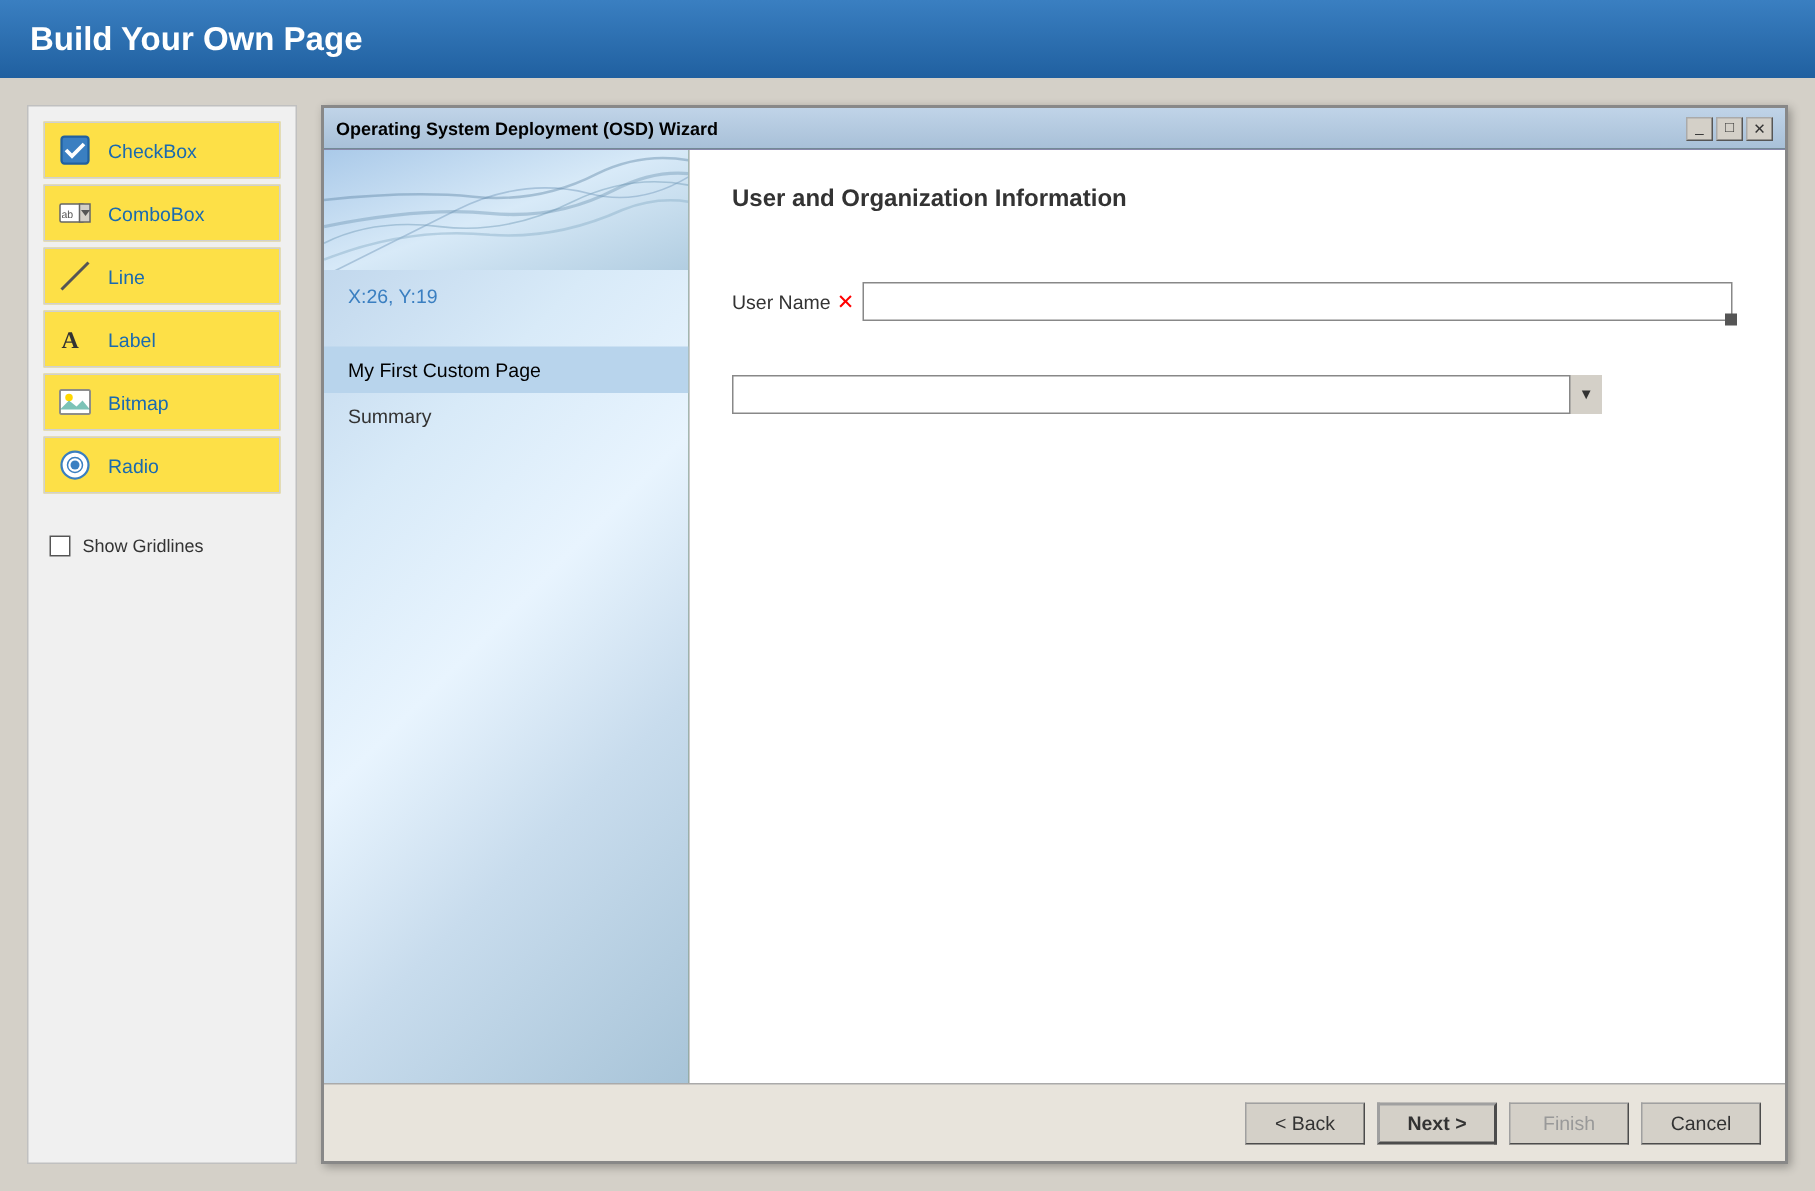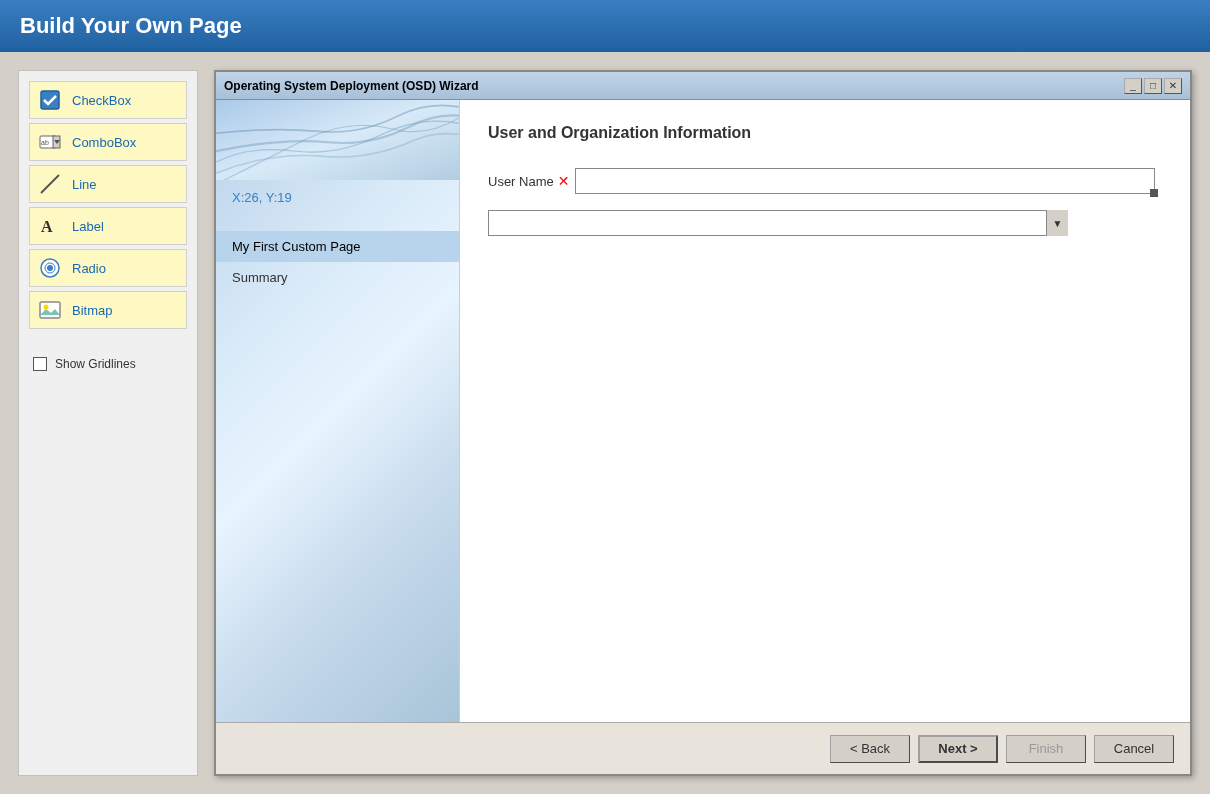--- a/index.html
+++ b/index.html
@@ -43,21 +43,21 @@
       flex-direction: column;
       gap: 4px;
     }
 
     .toolbox-item {
       display: flex;
       align-items: center;
       gap: 10px;
       padding: 6px 8px;
       cursor: pointer;
-      background: #fef9c3;
+      background: #fde047;
       border: 1px solid #d0d0d0;
       color: #1a6ab0;
       font-size: 13px;
       font-weight: 500;
     }
 
     .toolbox-icon {
       width: 24px;
       height: 24px;
       display: flex;
@@ -180,21 +180,21 @@
       font-weight: 500;
     }
 
     
     .wizard-content {
       flex: 1;
       padding: 24px 28px;
       background: white;
       display: flex;
       flex-direction: column;
-      gap: 16px;
+      gap: 36px;
     }
 
     .content-title {
       font-size: 16px;
       font-weight: 600;
       color: #333;
       margin-bottom: 10px;
     }
 
     .field-group {
@@ -359,38 +359,38 @@
         <svg width="22" height="22" viewBox="0 0 22 22">
           <text x="2" y="17" font-size="16" font-weight="bold" fill="#333" font-family="serif">A</text>
         </svg>
       </div>
       <span>Label</span>
     </div>
 
     <div class="toolbox-item">
       <div class="toolbox-icon">
         <svg width="22" height="22" viewBox="0 0 22 22">
-          <circle cx="11" cy="11" r="9" fill="white" stroke="#3a7fc1" stroke-width="1.5"></circle>
-          <circle cx="11" cy="11" r="5" fill="white" stroke="#3a7fc1" stroke-width="1"></circle>
-          <circle cx="11" cy="11" r="3" fill="#3a7fc1"></circle>
-        </svg>
-      </div>
-      <span>Radio</span>
-    </div>
-
-    <div class="toolbox-item">
-      <div class="toolbox-icon">
-        <svg width="22" height="22" viewBox="0 0 22 22">
           <rect x="1" y="3" width="20" height="16" rx="1" fill="white" stroke="#888" stroke-width="1"></rect>
           <rect x="1" y="3" width="20" height="16" rx="1" fill="url(#img)" stroke="#888" stroke-width="1"></rect>
           <circle cx="7" cy="8" r="2.5" fill="#ffd700"></circle>
           <polyline points="1,16 7,10 12,14 16,10 21,16" fill="#4a9" stroke="none" opacity="0.7"></polyline>
         </svg>
       </div>
       <span>Bitmap</span>
+    </div>
+
+    <div class="toolbox-item">
+      <div class="toolbox-icon">
+        <svg width="22" height="22" viewBox="0 0 22 22">
+          <circle cx="11" cy="11" r="9" fill="white" stroke="#3a7fc1" stroke-width="1.5"></circle>
+          <circle cx="11" cy="11" r="5" fill="white" stroke="#3a7fc1" stroke-width="1"></circle>
+          <circle cx="11" cy="11" r="3" fill="#3a7fc1"></circle>
+        </svg>
+      </div>
+      <span>Radio</span>
     </div>
 
 
     <div class="show-gridlines">
       <div class="gridlines-checkbox"></div>
       <span>Show Gridlines</span>
     </div>
   </div>
 
   <div class="wizard-window">

